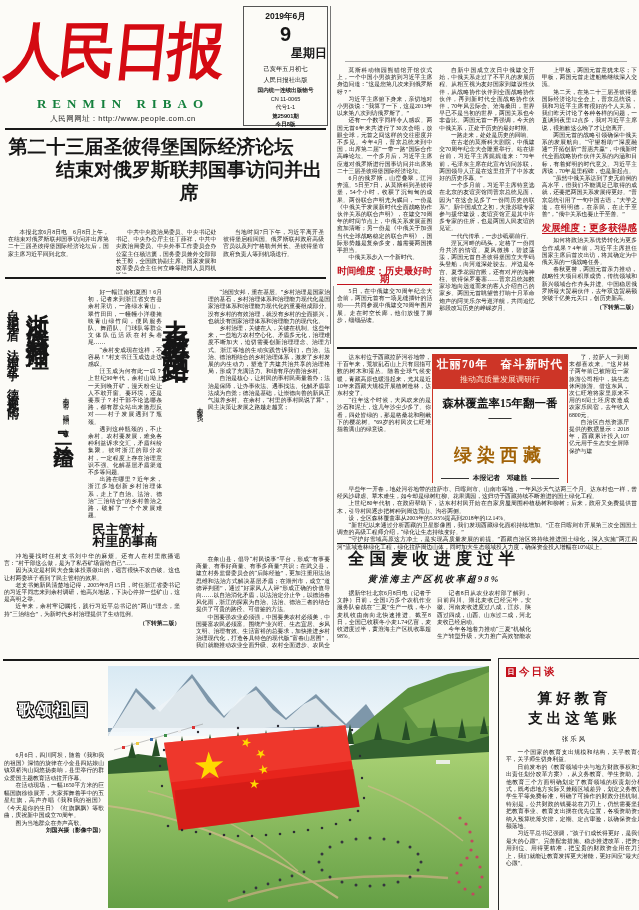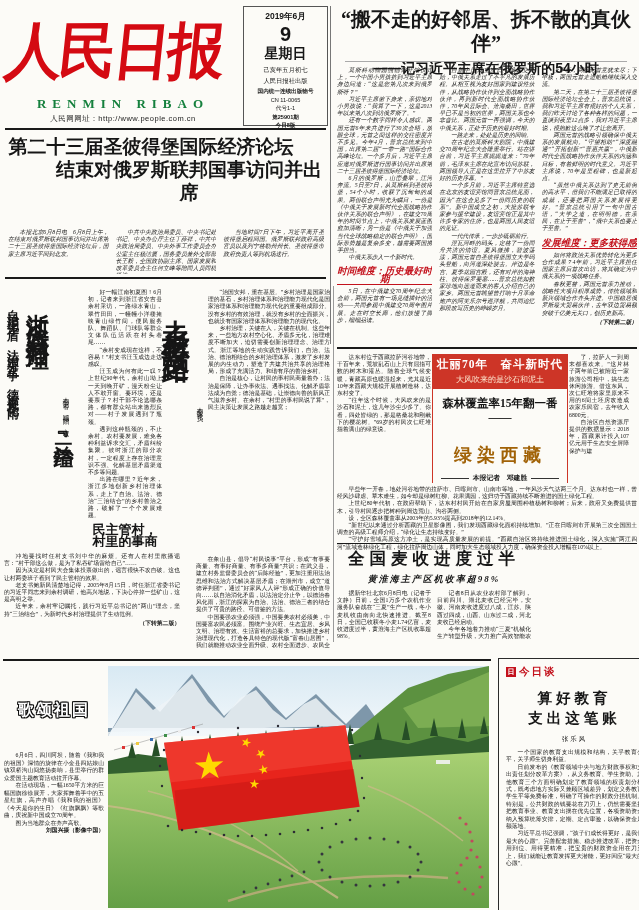--- a/index.html
+++ b/index.html
@@ -11,34 +11,34 @@
   
   .mast-title{font-weight:900;color:#d40a12;font-size:57px;letter-spacing:-3px;
               transform:skewX(-6deg) scaleY(1.08);transform-origin:left top;white-space:nowrap;}
   .mast-latin{color:#15803d;font-weight:bold;font-size:13px;letter-spacing:6px;text-align:center;}
   .mast-url{font-size:7.5px;color:#222;text-align:center;letter-spacing:.5px;
             font-family:"Liberation Sans","DejaVu Sans",sans-serif;}
   .datebox{border:1px solid #555;text-align:center;padding-top:4px;
            font-family:"Liberation Sans","DejaVu Sans",sans-serif;}
   .datebox .l1{font-size:8.5px;font-weight:bold;}
   .datebox .day{font-size:20px;font-weight:bold;line-height:22px;}
-  .datebox .l3{font-size:14px;font-weight:bold;margin-bottom:2px;}
+  .datebox .l3{font-size:12px;font-weight:bold;margin-bottom:2px;text-align:right;}
   .datebox .sm{font-size:6.3px;line-height:9px;font-family:"Liberation Serif",serif;}
   .datebox .xs{font-size:5.6px;line-height:8.5px;}
   
   .tr-h1{font-size:20px;font-weight:900;text-align:center;letter-spacing:0px;line-height:24px;}
   .tr-h2{font-size:14px;font-weight:bold;text-align:center;margin-top:5px;
          font-family:"Liberation Sans","DejaVu Sans",sans-serif;}
   .lead-eyebrow{font-size:19px;font-weight:900;line-height:23px;text-align:center;}
   .lead-main{font-size:36px;font-weight:900;text-align:center;letter-spacing:11px;line-height:40px;white-space:nowrap;}
   
   .bt{font-size:5.8px;line-height:7.2px;text-align:justify;overflow:hidden;}
   .bt p{margin:0;text-indent:2em;}
   .cols3{display:flex;gap:7px;}
-  .cols3>div{flex:1;overflow:hidden;font-style:italic;}
+  .cols3>div{flex:1;overflow:hidden;}
   .col-head{font-size:9.5px;font-weight:bold;color:#c3111c;text-align:center;
             border-bottom:1.5px solid #c3111c;padding:3px 0 2px;margin:3px 0;text-indent:0;
             font-family:"Liberation Sans","DejaVu Sans",sans-serif;}
   .jump{text-align:right;font-weight:bold;font-size:5.8px;margin-top:2px;}
   .sub-head{font-size:13px;font-weight:bold;text-align:center;margin:4px 0 3px;text-indent:0;line-height:12px;}
   
   .vtext{writing-mode:vertical-lr;}
   .zj-slogan{font-size:12px;font-weight:bold;letter-spacing:4px;}
   .zj-hl{font-size:23px;font-weight:900;letter-spacing:5px;}
   .zj-hl-b{font-size:20px;font-weight:900;letter-spacing:3px;}
@@ -91,24 +91,20 @@
     <div class="xs" style="margin-top:2px;font-weight:bold;">国内统一连续出版物号</div>
     <div class="xs">CN 11-0065</div>
     <div class="xs">代号1-1</div>
     <div class="xs" style="font-weight:bold;">第25901期</div>
     <div class="xs" style="font-weight:bold;">今日8版</div>
   </div>
 
   <div class="rule-v" style="left:330px;top:6px;height:338px;background:#777;"></div>
   <div class="rule-h" style="left:5px;top:128px;width:321px;height:2px;"></div>
 
-  <div class="abs" style="left:337px;top:7px;width:298px;">
-    <div class="tr-h1">“搬不走的好邻居、拆不散的真伙伴”</div>
-    <div class="tr-h2">——记习近平主席在俄罗斯的54小时</div>
-  </div>
   <div class="rule-h" style="left:345px;top:61px;width:282px;height:1px;background:#aaa;"></div>
 
   <div class="abs cols3" style="left:337px;top:67px;width:300px;height:277px;">
     <div class="bt">
       <div>
           <p>莫斯科动物园熊猫馆开馆仪式上，一个中国小男孩挤到习近平主席身边问道：“这是您第几次来到俄罗斯呀？”</p>
           <p>习近平主席俯下身来，亲切地对小男孩说：“我算了一下，这是2013年以来第八次到访俄罗斯了。”</p>
           <p>还有一个数字同样令人感叹。两国元首6年来共进行了30次会晤，放眼全球，元首之间这样的交往密度并不多见。今年4月，普京总统来到中国，出席第二届“一带一路”国际合作高峰论坛。一个多月后，习近平主席应邀对俄罗斯进行国事访问并出席第二十三届圣彼得堡国际经济论坛。</p>
           <p>6月的俄罗斯，山峦叠翠，江河奔流。5日至7日，从莫斯科到圣彼得堡，54个小时，收获了沉甸甸的成果。两份联合声明尤为瞩目，一份是《中俄关于发展新时代全面战略协作伙伴关系的联合声明》，在建交70周年的时间节点上，中俄关系发展蓝图愈加清晰；另一份是《中俄关于加强当代全球战略稳定的联合声明》，国际形势越是复杂多变，越需要两国携手担当。</p>
           <p>中俄关系步入一个新时代。</p>
@@ -209,21 +205,21 @@
     <div style="display:flex;gap:1px;">
       <div class="bt" style="width:94px;height:112px;">
         <div>
             <p>达东村位于西藏拉萨河谷地带，千百年来，荒坡乱石山上只有屈指可数的树木和灌丛。随着全球气候变暖，青藏高原也暖湿起来，尤其是近10年来西藏大规模开展植树造林，达东村变了。</p>
             <p>“往年这个时候，大风吹来的是沙石和泥土，这几年沙尘少多了。你看，四处皆绿的，那是格桑花和刚栽下的樱花树。”69岁的村民次仁旺堆指着满山的绿意说。</p>
           </div>
       </div>
       <div class="tibet-box" style="width:134px;">
         <div class="kicker">
           <div class="k1">壮丽70年　奋斗新时代</div>
-          <div class="k2">大风吹来的是沙石和泥土</div>
+          <div class="k2">推动高质量发展调研行</div>
         </div>
         <div class="tibet-over">森林覆盖率15年翻一番——</div>
         <div class="tibet-main">绿染西藏</div>
         <div class="byline-row">
           <div class="ln"></div>
           <div class="tx">本报记者　邓建胜</div>
           <div class="ln"></div>
         </div>
       </div>
       <div class="bt" style="width:60px;height:112px;">

